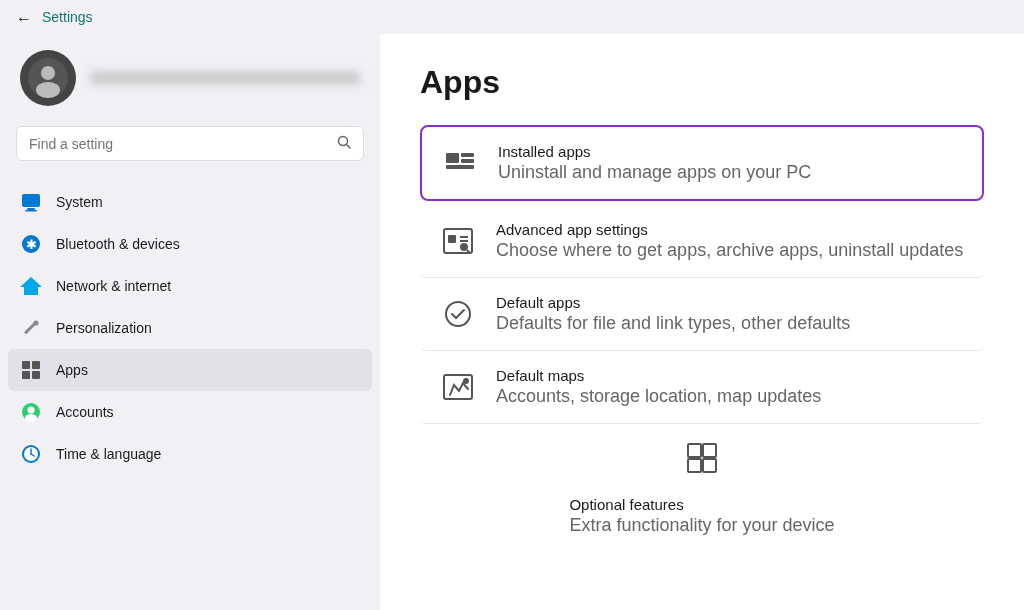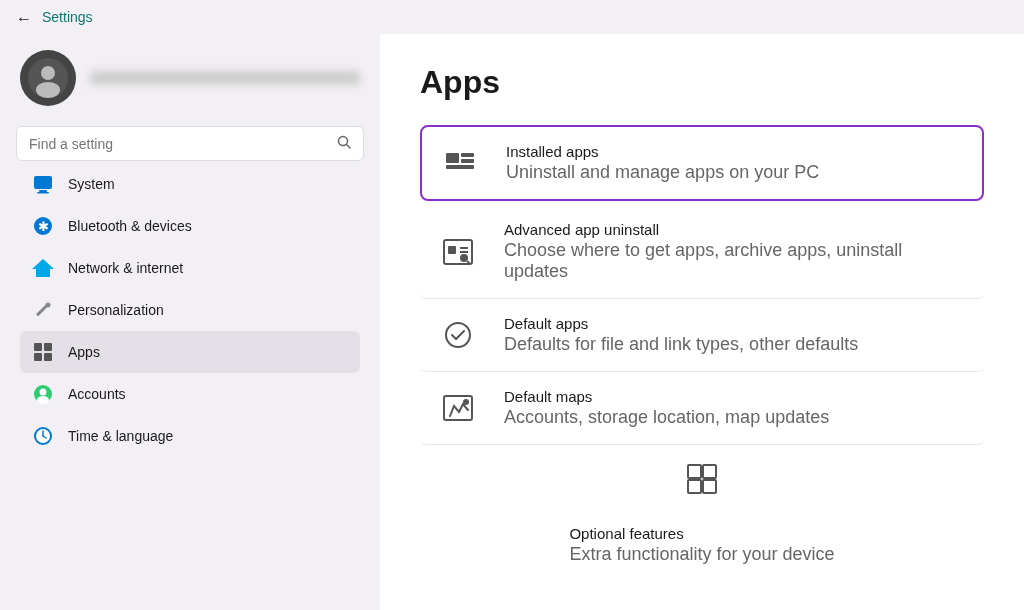--- a/index.html
+++ b/index.html
@@ -75,21 +75,21 @@
     .user-name-blur {
       flex: 1;
       height: 14px;
       background: #ccc;
       border-radius: 4px;
       filter: blur(4px);
     }
 
     
     .search-box {
-      margin: 0 16px 2px 16px;
+      margin: 0 16px 20px 16px;
       display: flex;
       align-items: flex-end;
       background: #fff;
       border: 1px solid #ddd;
       border-radius: 6px;
       padding: 8px 12px;
       gap: 8px;
     }
     .search-input {
       border: none;
@@ -101,21 +101,21 @@
     }
     .search-icon-wrapper {
       color: #555;
       font-size: 14px;
     }
 
     
     .nav-items {
       display: flex;
       flex-direction: column;
-      padding: 0 20px;
+      padding: 0 8px;
     }
     .nav-item {
       display: flex;
       align-items: center;
       padding: 10px 12px;
       border-radius: 6px;
       cursor: pointer;
       gap: 14px;
       font-size: 14px;
       color: #1a1a1a;
@@ -156,21 +156,21 @@
       flex-direction: column;
       gap: 0;
     }
 
     .settings-item {
       display: flex;
       align-items: center;
       padding: 16px 20px;
       border-radius: 6px;
       cursor: pointer;
-      gap: 28px;
+      gap: 20px;
       border-bottom: 1px solid #e8e8e8;
     }
     .settings-item:last-child {
       border-bottom: none;
       flex-direction: column;
     }
     .settings-item.highlighted {
       border: 2px solid #8b2fc9;
       border-radius: 8px;
       margin-bottom: 4px;
@@ -348,21 +348,21 @@
           <svg width="32" height="32" viewBox="0 0 32 32" fill="none">
             <rect x="2" y="4" width="28" height="24" rx="2" stroke="#555" stroke-width="2" fill="none"></rect>
             <rect x="6" y="10" width="8" height="8" rx="1" fill="#555"></rect>
             <line x1="18" y1="12" x2="26" y2="12" stroke="#555" stroke-width="2"></line>
             <line x1="18" y1="16" x2="26" y2="16" stroke="#555" stroke-width="2"></line>
             <circle cx="22" cy="22" r="4" fill="#555"></circle>
             <line x1="25" y1="25" x2="28" y2="28" stroke="#555" stroke-width="2"></line>
           </svg>
         </div>
         <div class="settings-item-text">
-          <span class="settings-item-title">Advanced app uninstall</span>
+          <span class="settings-item-title">Advanced app settings</span>
           <span class="settings-item-desc">Choose where to get apps, archive apps, uninstall updates</span>
         </div>
       </div>
 
       <div class="settings-item">
         <div class="settings-item-icon">
           <svg width="32" height="32" viewBox="0 0 32 32" fill="none">
             <circle cx="16" cy="16" r="12" stroke="#555" stroke-width="2" fill="none"></circle>
             <polyline points="10,16 14,20 22,12" stroke="#555" stroke-width="2" fill="none" stroke-linecap="round"></polyline>
           </svg>

